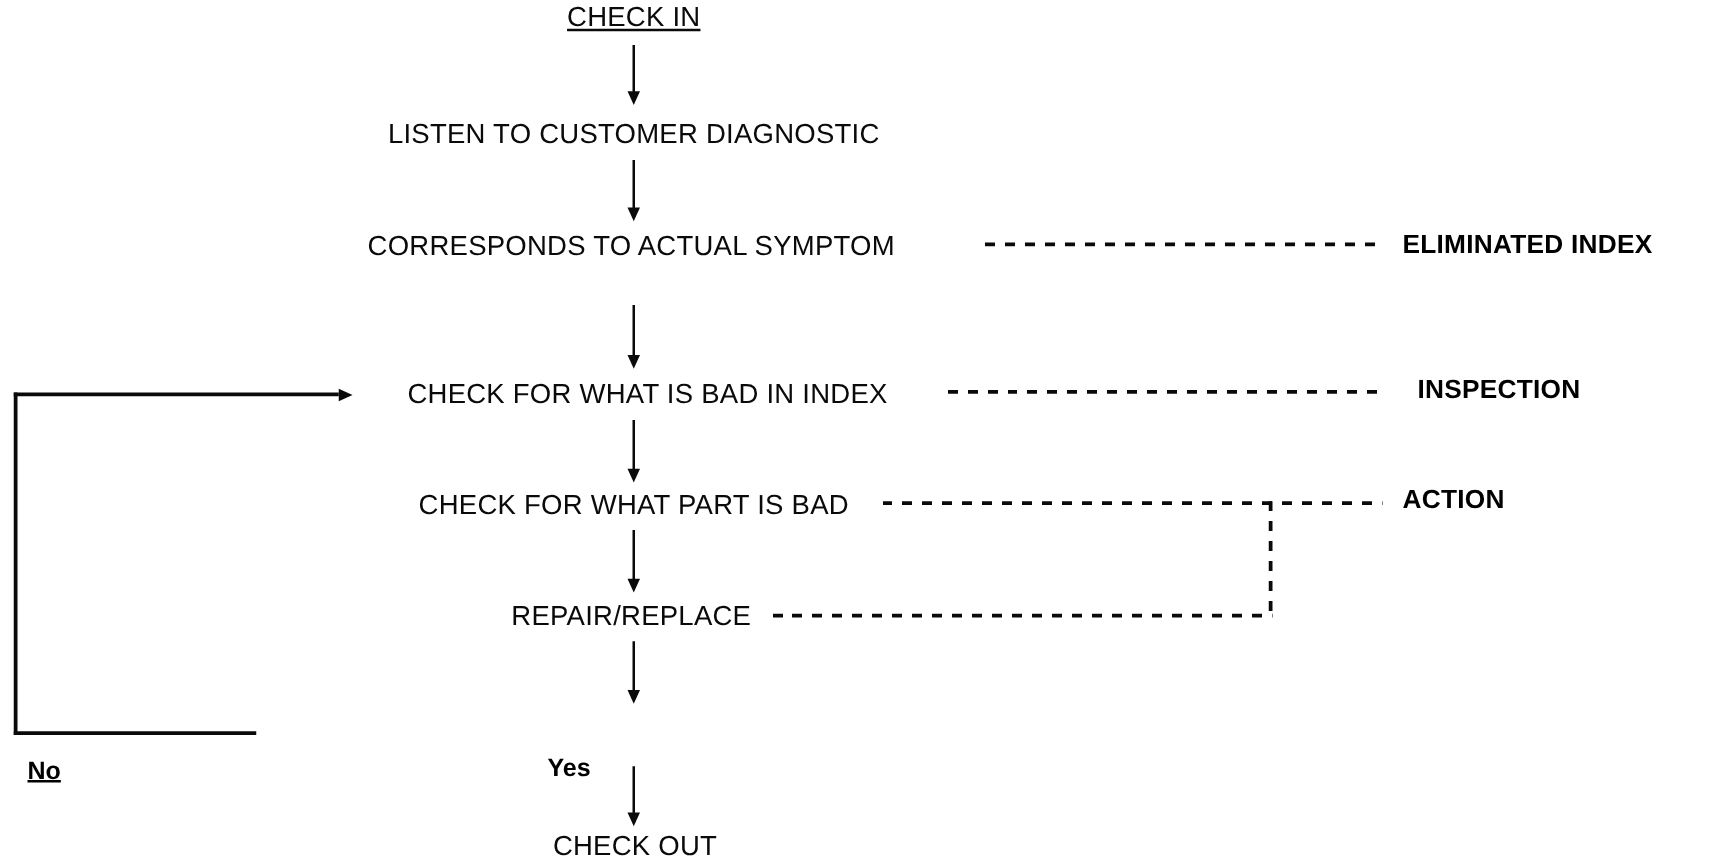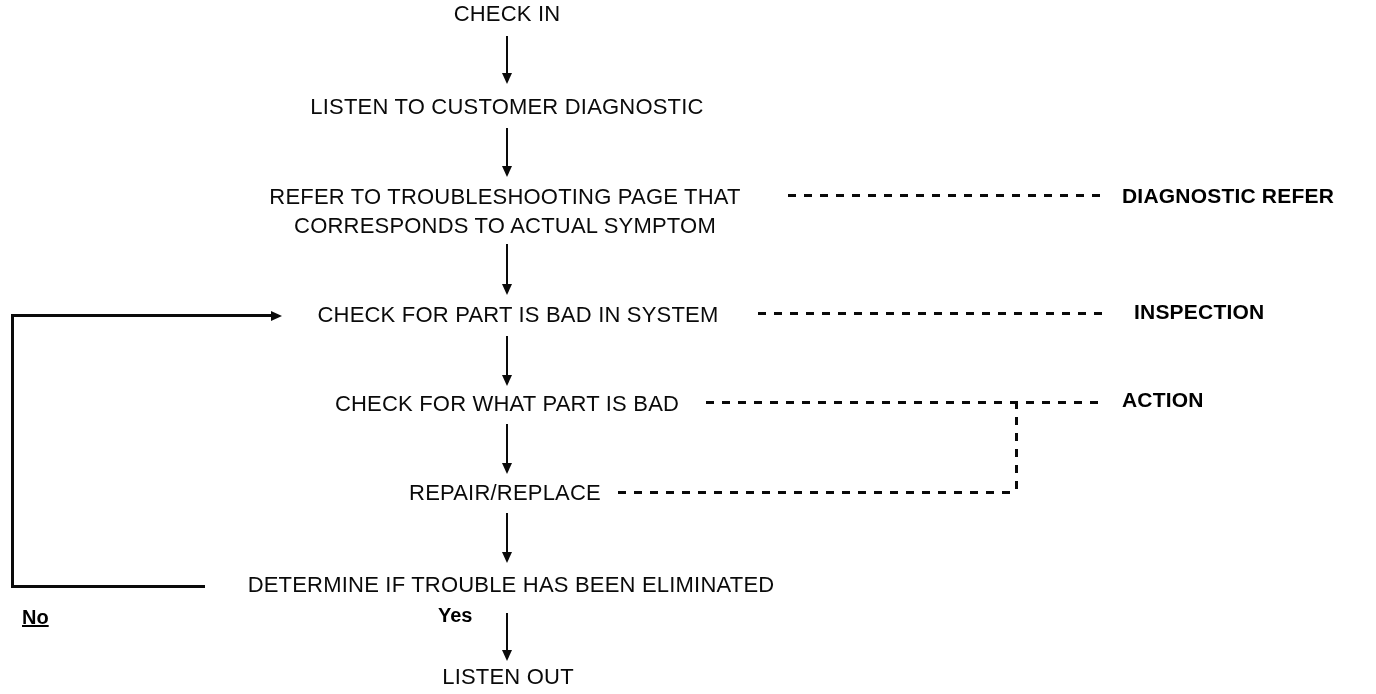--- a/index.html
+++ b/index.html
@@ -52,40 +52,38 @@
   .vdash{
     position:absolute;width:3px;
     background:repeating-linear-gradient(180deg,#0a0a0a 0 8px,transparent 8px 16px);
   }
 </style>
 </head>
 <body>
 
 <div class="stage">
 
-  <div class="node" style="left:507px;top:1px;">CHECK IN</div>
+  <div class="node" style="left:507px;top:1px;text-decoration:underline;">CHECK IN</div>
 
   <div class="node" style="left:507px;top:94px;">LISTEN TO CUSTOMER DIAGNOSTIC</div>
 
   <div class="node twoline" style="left:505px;top:182px;">
-    <div>REFER TO TROUBLESHOOTING PAGE THAT</div>
     <div>CORRESPONDS TO ACTUAL SYMPTOM</div>
   </div>
 
-  <div class="node" style="left:518px;top:302px;">CHECK FOR PART IS BAD IN SYSTEM</div>
+  <div class="node" style="left:518px;top:302px;">CHECK FOR WHAT IS BAD IN INDEX</div>
 
   <div class="node" style="left:507px;top:391px;">CHECK FOR WHAT PART IS BAD</div>
 
   <div class="node" style="left:505px;top:480px;">REPAIR/REPLACE</div>
 
-  <div class="node" style="left:511px;top:572px;">DETERMINE IF TROUBLE HAS BEEN ELIMINATED</div>
 
-  <div class="node" style="left:508px;top:664px;">LISTEN OUT</div>
+  <div class="node" style="left:508px;top:664px;">CHECK OUT</div>
 
-  <div class="side-label" style="left:1122px;top:183px;">DIAGNOSTIC REFER</div>
+  <div class="side-label" style="left:1122px;top:183px;">ELIMINATED INDEX</div>
 
   <div class="side-label" style="left:1122px;top:299px;margin-left:12px;">INSPECTION</div>
 
   <div class="side-label" style="left:1122px;top:387px;">ACTION</div>
 
   <div class="decision" style="left:22px;top:604px;text-decoration:underline;">No</div>
 
   <div class="decision" style="left:438px;top:602px;text-align:right;">Yes</div>
 
   <div class="varrow" style="left:501px;top:36px;height:48px;"></div>

